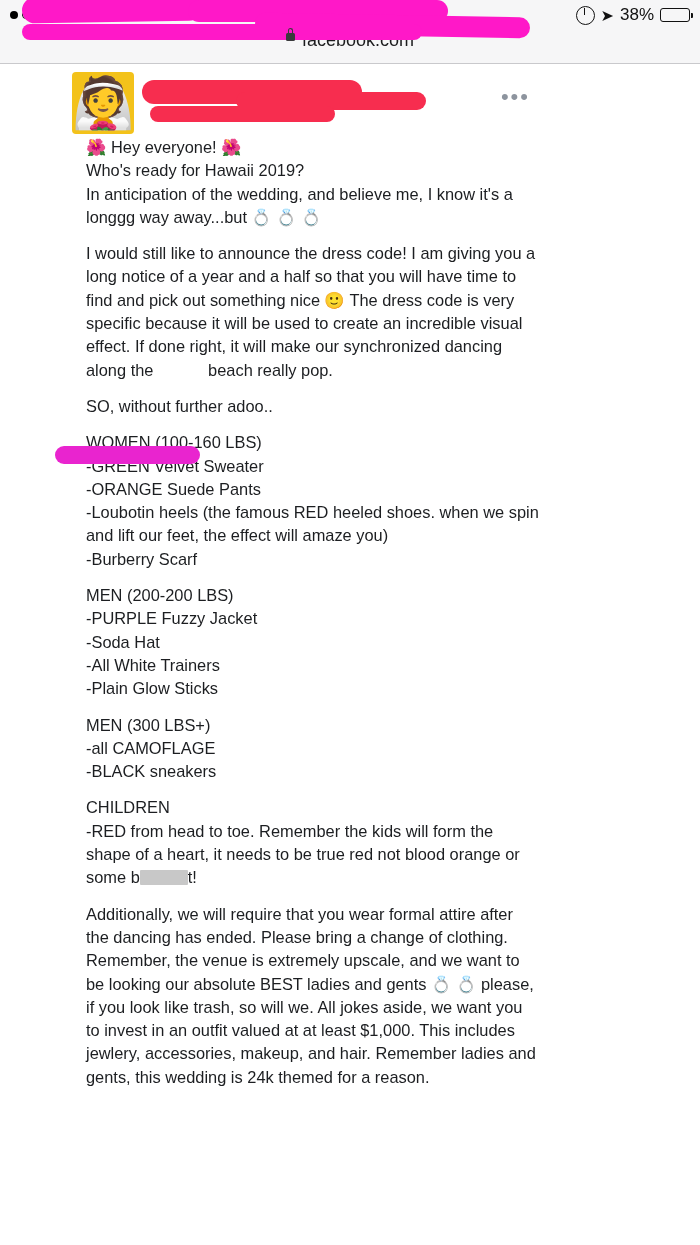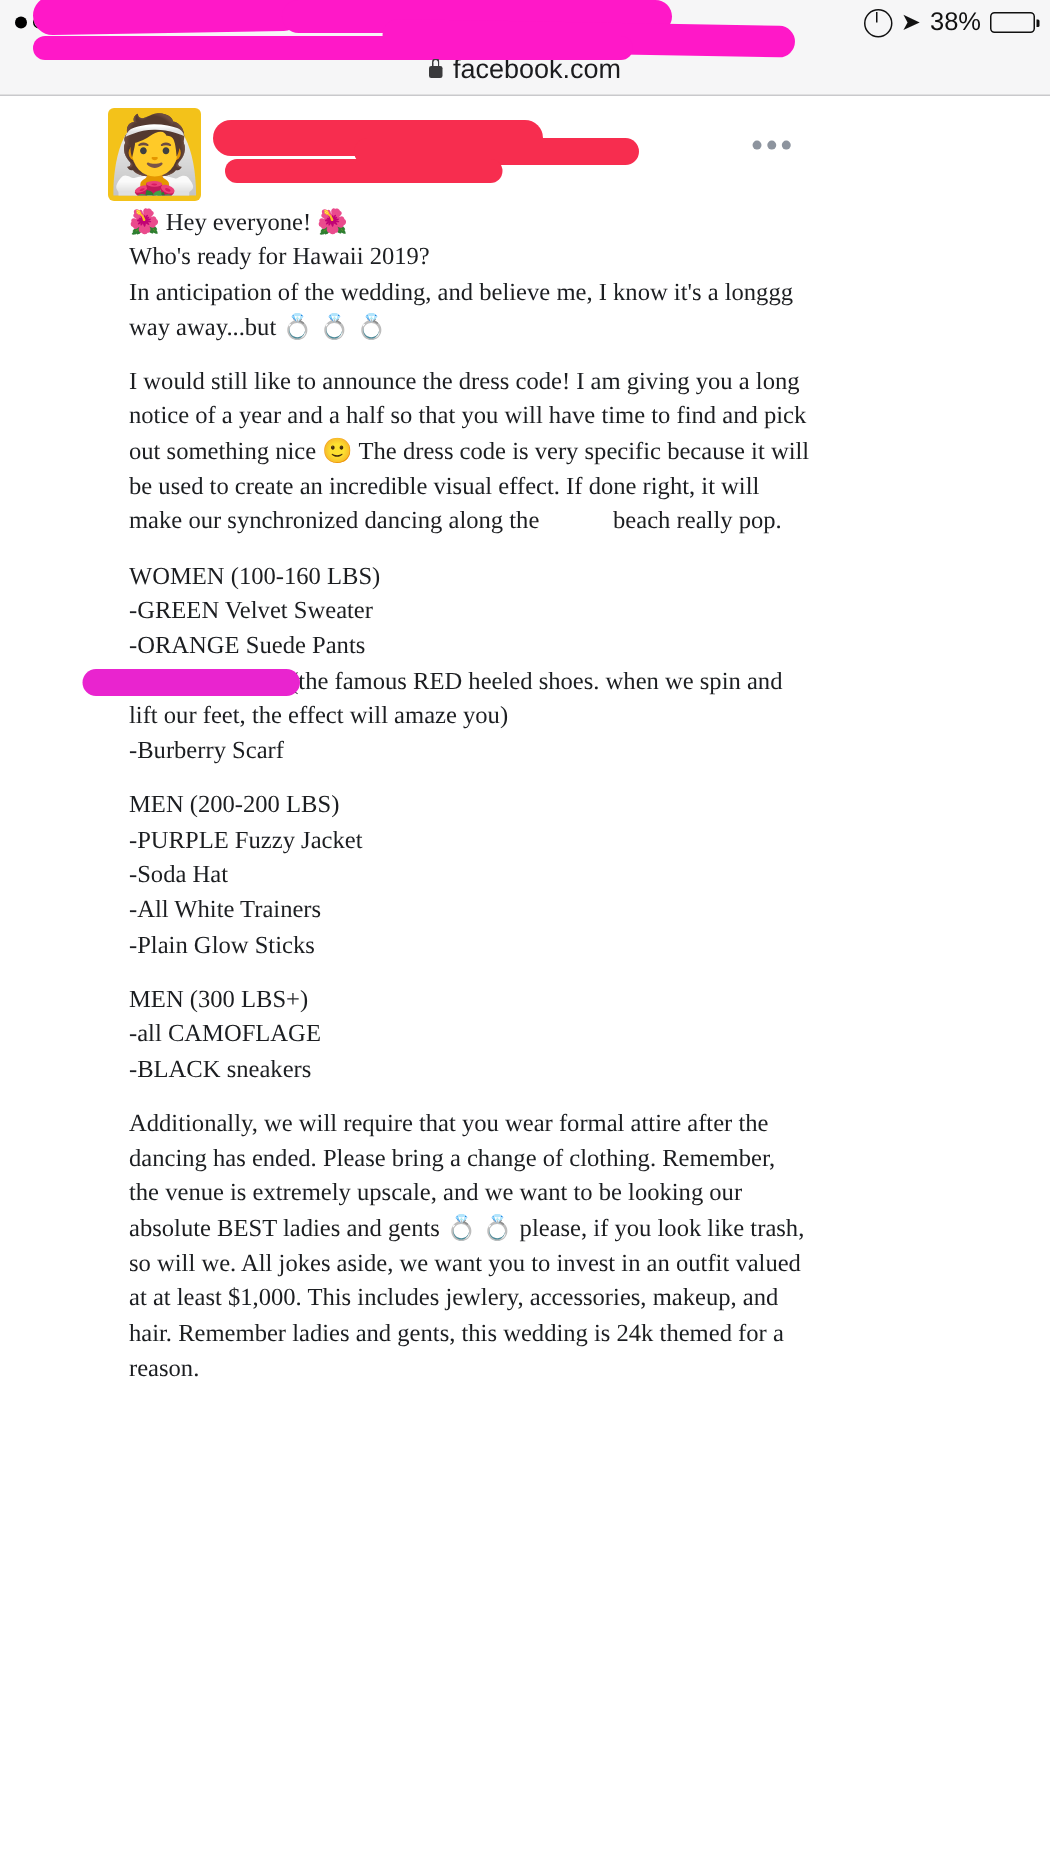--- a/index.html
+++ b/index.html
@@ -94,21 +94,20 @@
     background: #111;
     border-radius: 1px;
   }
 
   
   .url-bar {
     height: 33px;
     background: #f6f6f7;
     border-bottom: 1px solid #c9c9cc;
     display: flex;
-    align-items: center;
     justify-content: center;
     gap: 7px;
     font-size: 18px;
     color: #1c1c1e;
   }
   .lock-icon {
     width: 9px; height: 8px;
     background: #3a3a3c;
     border-radius: 1.5px;
     position: relative;
@@ -162,21 +161,20 @@
   }
   .post-body {
     padding: 4px 160px 10px 86px;
     font-size: 16.4px;
     line-height: 23.3px;
     color: #1c1e21;
   }
   .para {
     margin: 0 0 13px 0;
     white-space: pre-wrap;
-    font-family: Liberation Serif, serif;
   }
 
   
   .redact {
     position: absolute;
     pointer-events: none;
   }
   .mag-1 {
     left: 22px; top: -4px;
     width: 180px; height: 26px;
@@ -277,30 +275,33 @@
     <span class="redact red-2"></span>
     <span class="redact red-3"></span>
     <div class="more-dots">•••</div>
   </div>
 
   <div class="post-body">
     <p class="para">🌺 Hey everyone! 🌺
 Who's ready for Hawaii 2019?
 In anticipation of the wedding, and believe me, I know it's a longgg way away...but 💍 💍 💍</p>
     <p class="para">I would still like to announce the dress code! I am giving you a long notice of a year and a half so that you will have time to find and pick out something nice 🙂 The dress code is very specific because it will be used to create an incredible visual effect. If done right, it will make our synchronized dancing along the            beach really pop.</p>
+    <p class="para">SO, without further adoo..</p>
     <p class="para">WOMEN (100-160 LBS)
 -GREEN Velvet Sweater
 -ORANGE Suede Pants
 -Loubotin heels (the famous RED heeled shoes. when we spin and lift our feet, the effect will amaze you)
 -Burberry Scarf</p>
     <p class="para">MEN (200-200 LBS)
 -PURPLE Fuzzy Jacket
 -Soda Hat
 -All White Trainers
 -Plain Glow Sticks</p>
     <p class="para">MEN (300 LBS+)
 -all CAMOFLAGE
 -BLACK sneakers</p>
+    <p class="para"><span>CHILDREN
+-RED from head to toe. Remember the kids will form the shape of a heart, it needs to be true red not blood orange or some b</span><span class="grey-block"></span><span>t!</span></p>
     <p class="para">Additionally, we will require that you wear formal attire after the dancing has ended. Please bring a change of clothing. Remember, the venue is extremely upscale, and we want to be looking our absolute BEST ladies and gents 💍 💍 please, if you look like trash, so will we. All jokes aside, we want you to invest in an outfit valued at at least $1,000. This includes jewlery, accessories, makeup, and hair. Remember ladies and gents, this wedding is 24k themed for a reason.</p>
   </div>
 
   <span class="redact mag-5"></span>
 </div>
 
 </body></html>

